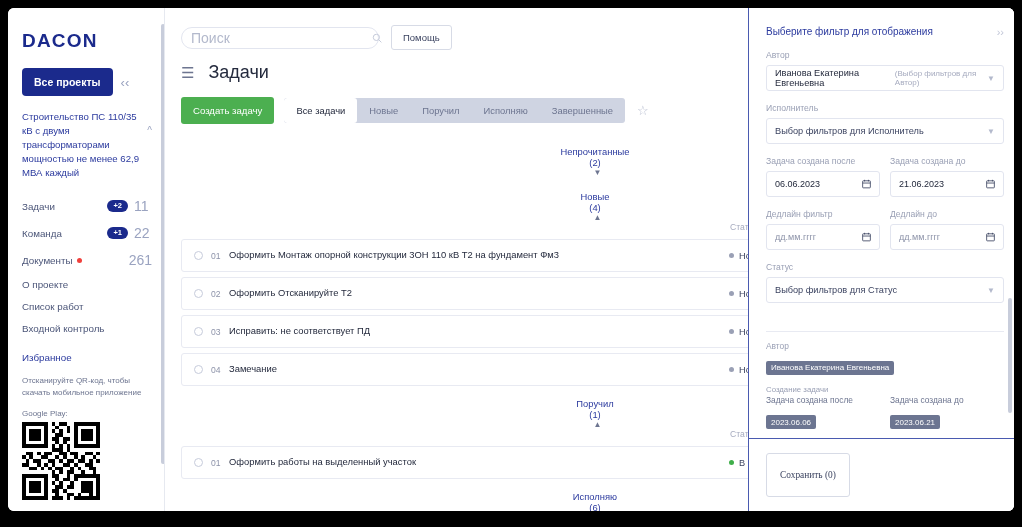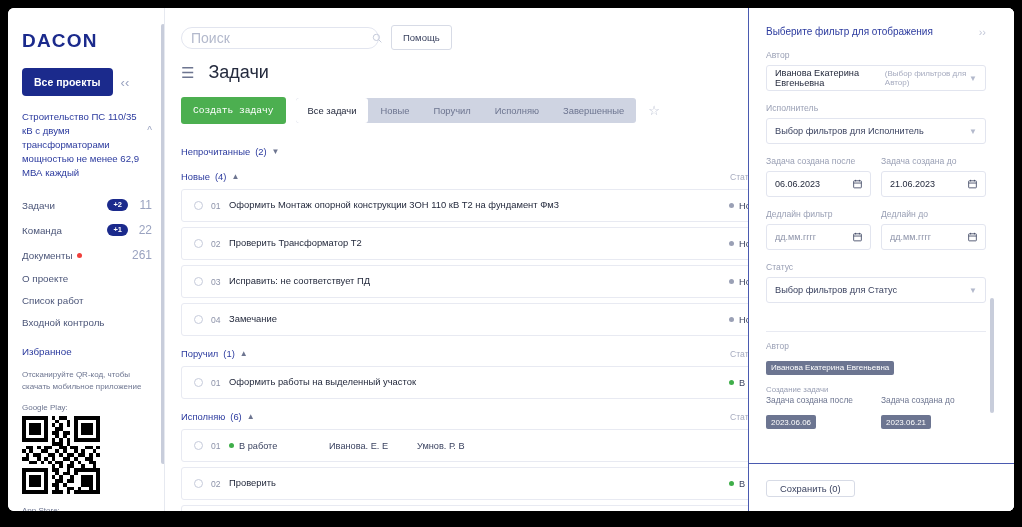--- a/index.html
+++ b/index.html
@@ -54,21 +54,21 @@
     display: flex; align-items: center;
     font-size: 9.8px; color: #4b5578;
     padding: 5.5px 0; cursor: pointer;
   }
   .nav li .lbl { flex: 1 1 auto; display: flex; align-items: center; gap: 4px; }
   .reddot { width: 5px; height: 5px; border-radius: 50%; background: #f0403c; display: inline-block; }
   .badge {
     background: #1b2a8c; color: #fff; font-size: 7.5px; font-weight: bold;
     border-radius: 8px; padding: 2px 6px; margin-right: 6px; line-height: 1.1;
   }
-  .cnt { color: #9aa3c0; font-size: 12px; min-width: 18px; text-align: right; }
+  .cnt { color: #9aa3c0; font-size: 14px; min-width: 18px; text-align: left; }
 
   .fav { color: #2b3a9e; font-size: 9.8px; margin: 12px 0 12px 0; cursor: pointer; }
   .qr-note { color: #6d7590; font-size: 8px; line-height: 1.5; margin-bottom: 10px; }
   .store-lbl { color: #6d7590; font-size: 8px; margin-bottom: 4px; }
   .qr { display: block; margin-bottom: 12px; }
 
   .sb-scroll {
     position: absolute; right: -1px; top: 16px;
     width: 4px; height: 440px; background: #c8cddb; border-radius: 3px;
   }
@@ -101,37 +101,37 @@
   }
   .uname { font-size: 9px; color: #3b4360; white-space: nowrap; }
 
   .pagehead { display: flex; align-items: center; gap: 14px; padding: 12px 0 0 16px; }
   .hamb { color: #6d7590; font-size: 15px; cursor: pointer; line-height: 1; }
   .ptitle { font-size: 18px; color: #242a3d; font-weight: normal; }
 
   .tabsrow { display: flex; align-items: center; gap: 0; padding: 14px 0 0 16px; }
   .btn-create {
     background: #4caf50; color: #fff; border: none; border-radius: 3px;
-    font-size: 9.6px; padding: 8px 12px; cursor: pointer; font-family: Liberation Mono, monospace;
+    font-size: 9.6px; padding: 8px 12px; cursor: pointer; font-family: Liberation Sans, sans-serif;
     margin-right: 10px;
   }
   .tabs {
     display: flex; background: #cfd4e2; border-radius: 3px; overflow: hidden; height: 25px;
   }
   .tab {
     font-size: 9.4px; color: #6d7590; padding: 0 12px; cursor: pointer;
     display: flex; align-items: center; white-space: nowrap;
   }
   .tab.active { background: #fff; color: #242a3d; border-radius: 3px; }
   .star { margin-left: 12px; color: #b9bfd1; font-size: 13px; cursor: pointer; }
 
   .list { padding: 0 0 0 16px; margin-top: 15px; position: relative; }
   .grp-head {
     display: flex; align-items: center; font-size: 9.4px; color: #2b3a9e;
-    padding: 7px 0 7px 0; cursor: pointer;
+    padding: 7px 0 7px 0; cursor: pointer; flex-direction: column;
   }
   .grp-head .gname { margin-right: 5px; }
   .grp-head .gcount { margin-right: 5px; color: #2b3a9e; }
   .grp-head .gchev { color: #6d7590; font-size: 8px; }
   .grp-head .cols { margin-left: auto; display: flex; }
   .colh { font-size: 8.6px; color: #a6abbf; }
   .c-status { width: 100px; }
   .c-author { width: 88px; }
   .c-exec   { width: 96px; }
 
@@ -155,21 +155,21 @@
     position: absolute; right: -1px; top: 10px; width: 4px; height: 470px;
     background: #dfe2ec; border-radius: 3px;
   }
 
   
   .filter {
     position: absolute; right: 0; top: 0; width: 266px; height: 100%;
     background: #fff; border-left: 1px solid #4a5ab0;
     display: flex; flex-direction: column;
   }
-  .f-body { flex: 1 1 auto; padding: 18px 28px 0 17px; overflow: hidden; position: relative; }
+  .f-body { flex: 1 1 auto; padding: 18px 10px 0 17px; overflow: hidden; position: relative; }
   .f-head { display: flex; align-items: flex-start; }
   .f-title { font-size: 10px; color: #2b3a9e; flex: 1 1 auto; }
   .f-expand { color: #c2c7d8; font-size: 11px; cursor: pointer; }
   .f-label { font-size: 8.6px; color: #9aa0b5; margin: 12px 0 5px 0; }
   .f-select {
     border: 1px solid #e2e5ef; border-radius: 3px; height: 26px;
     display: flex; align-items: center; padding: 0 8px; cursor: pointer; background: #fff;
   }
   .f-select .val { font-size: 9.2px; color: #242a3d; }
   .f-select .ph { font-size: 8px; color: #a6abbf; margin-left: 4px; }
@@ -199,22 +199,22 @@
   .sum-two > div { flex: 1 1 0; }
   .sum-sub { font-size: 8.4px; color: #6d7590; margin-bottom: 6px; }
   .f-sum-scroll {
     position: absolute; right: -8px; top: -34px; width: 4px; height: 115px;
     background: #c8cddb; border-radius: 3px;
   }
 
   .f-foot { border-top: 1px solid #4a5ab0; padding: 14px 17px; }
   .btn-save {
     border: 1px solid #d7dbe6; background: #fff; border-radius: 3px;
-    font-size: 9.4px; color: #3b4360; padding: 2px 13px; cursor: pointer;
-    font-family: Liberation Sans, sans-serif;
+    font-size: 9.4px; color: #3b4360; padding: 16px 13px; cursor: pointer;
+    font-family: Liberation Serif, serif;
   }
 </style>
 </head>
 <body>
 
 <div class="app">
 
   <aside class="sidebar">
     <div class="sb-inner">
       <div class="logo">DACON</div>
@@ -528,21 +528,21 @@
           <span class="dot" style="background:#9aa0b5"></span>
           <span>Новое</span>
         </span>
         <span class="rauthor">Иванова. Е. Е</span>
         <span class="rexec">—</span>
       </div>
 
       <div class="row">
         <span class="radio"></span>
         <span class="rnum">02</span>
-        <span class="rtitle">Проверить Трансформатор Т2</span>
+        <span class="rtitle">Оформить Отсканируйте Т2</span>
         <span class="rstatus">
           <span class="dot" style="background:#9aa0b5"></span>
           <span>Новое</span>
         </span>
         <span class="rauthor">Умнов. Р. В</span>
         <span class="rexec">—</span>
       </div>
 
       <div class="row">
         <span class="radio"></span>

